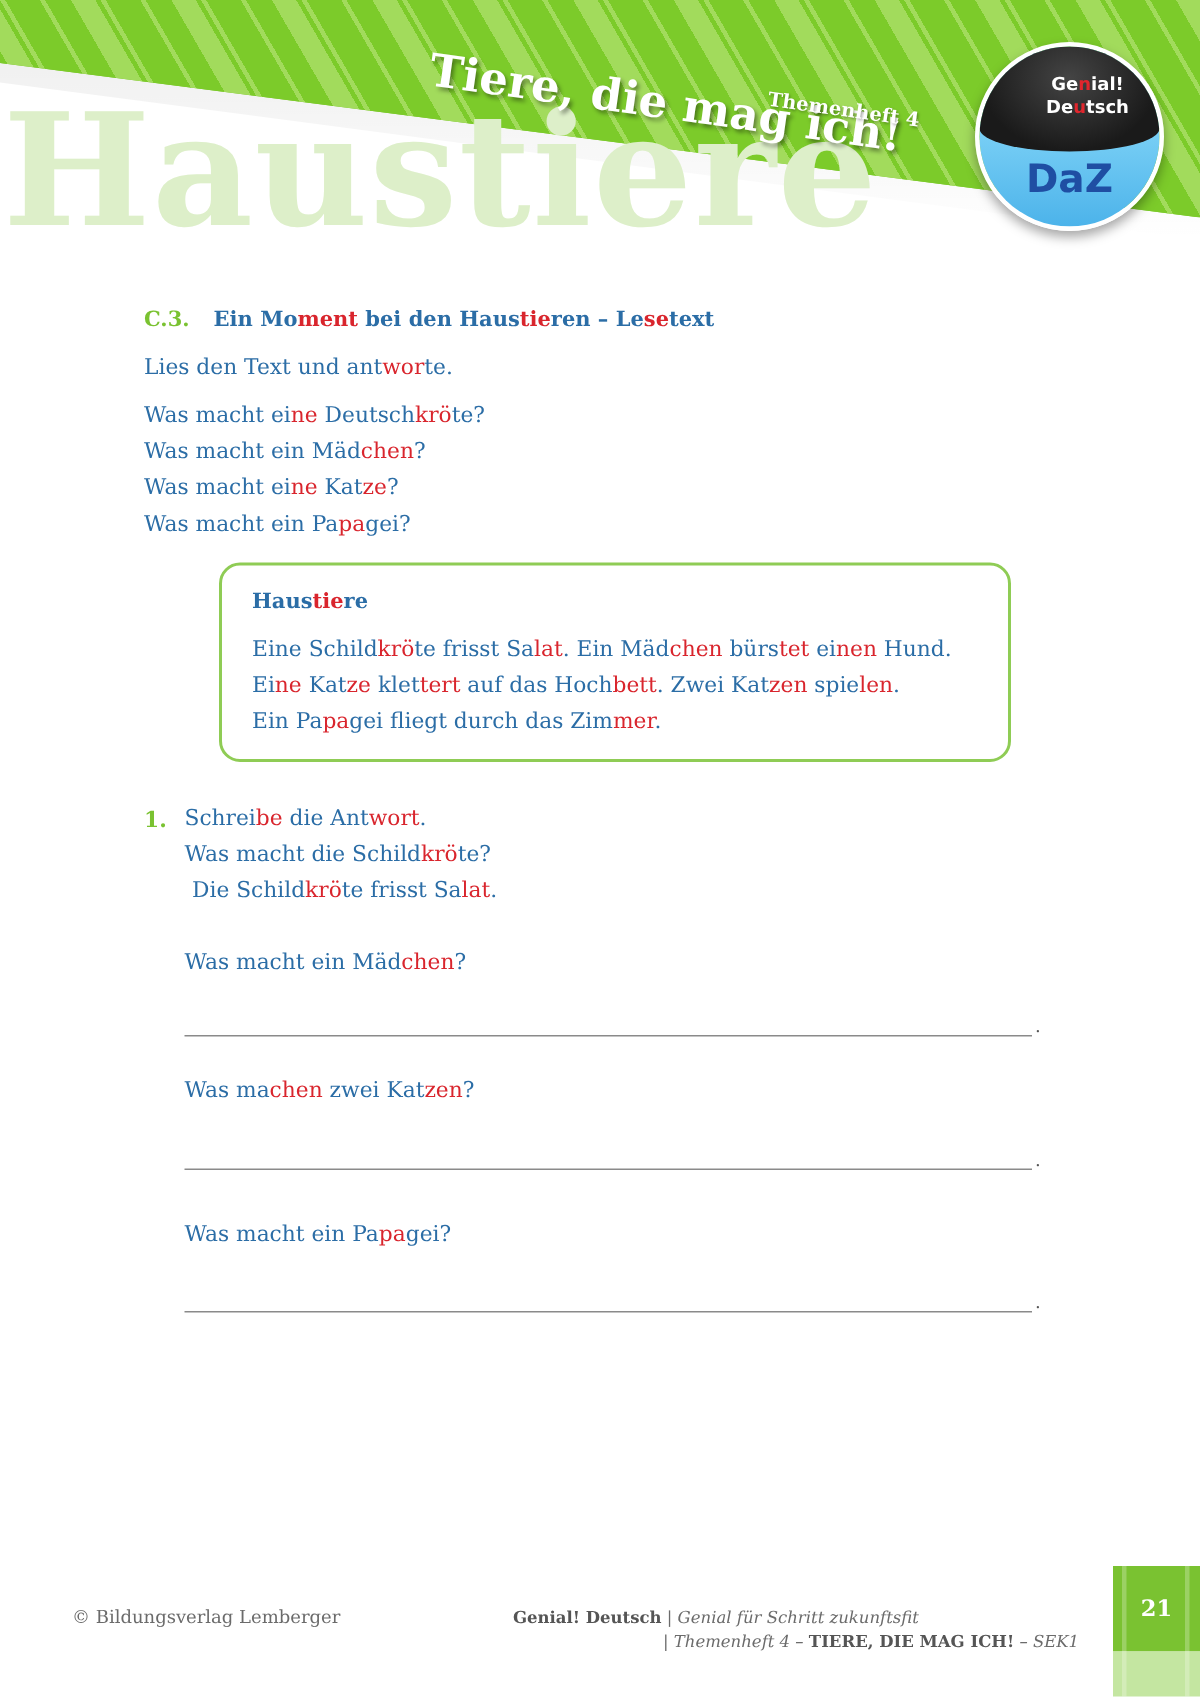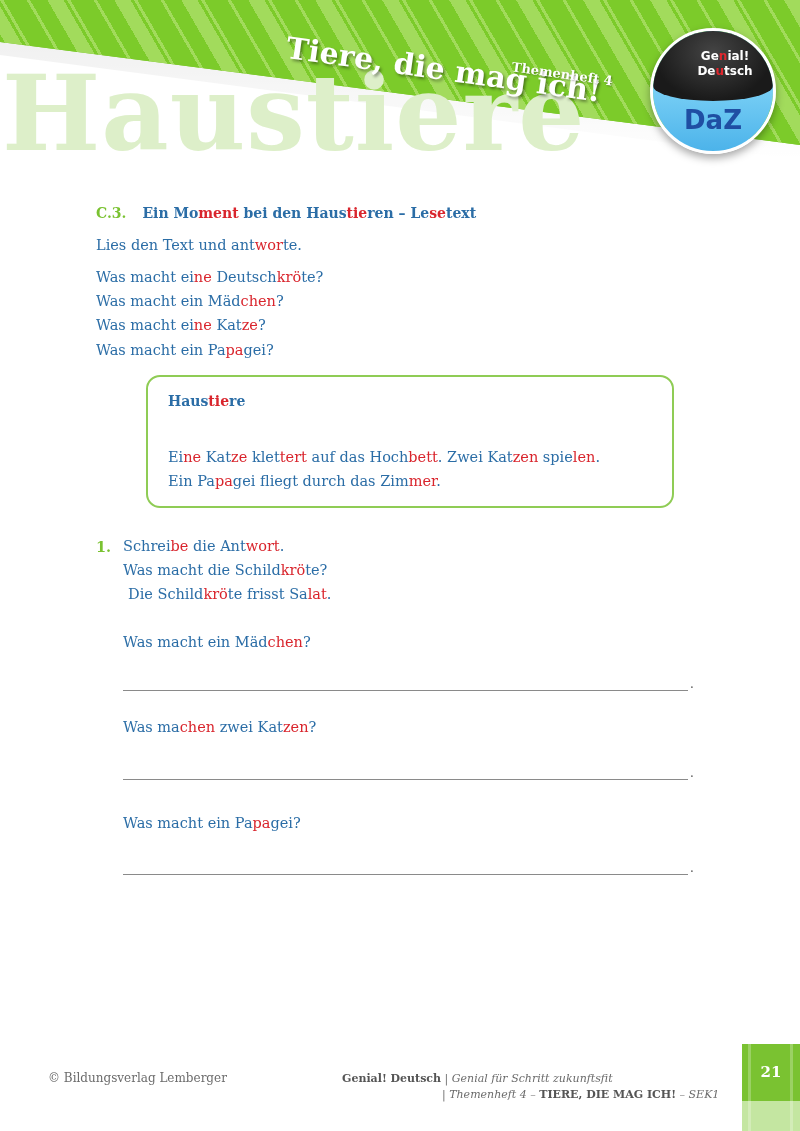--- a/index.html
+++ b/index.html
@@ -181,20 +181,21 @@
 
 <div class="line" style="left:96px; top:237px;"><span class="blue">Lies den Text und ant</span><span class="red">wor</span><span class="blue">te.</span></div>
 
 <div class="line" style="left:96px; top:269px;"><span class="blue">Was macht ei</span><span class="red">ne</span><span class="blue"> Deutsch</span><span class="red">krö</span><span class="blue">te?</span></div>
 <div class="line" style="left:96px; top:293px;"><span class="blue">Was macht ein Mäd</span><span class="red">chen</span><span class="blue">?</span></div>
 <div class="line" style="left:96px; top:317px;"><span class="blue">Was macht ei</span><span class="red">ne</span><span class="blue"> Kat</span><span class="red">ze</span><span class="blue">?</span></div>
 <div class="line" style="left:96px; top:342px;"><span class="blue">Was macht ein Pa</span><span class="red">pa</span><span class="blue">gei?</span></div>
 
 <div class="reading-box">
   <div class="box-title"><span class="blue">Haus</span><span class="red">tie</span><span class="blue">re</span></div>
+  <div class="box-line" style="top:48px;"><span class="blue">Eine Schild</span><span class="red">krö</span><span class="blue">te frisst Sa</span><span class="red">lat</span><span class="blue">. Ein Mäd</span><span class="red">chen</span><span class="blue"> bürs</span><span class="red">tet</span><span class="blue"> ei</span><span class="red">nen</span><span class="blue"> Hund.</span></div>
   <div class="box-line" style="top:72px;"><span class="blue">Ei</span><span class="red">ne</span><span class="blue"> Kat</span><span class="red">ze</span><span class="blue"> klet</span><span class="red">tert</span><span class="blue"> auf das Hoch</span><span class="red">bett</span><span class="blue">. Zwei Kat</span><span class="red">zen</span><span class="blue"> spie</span><span class="red">len</span><span class="blue">.</span></div>
   <div class="box-line" style="top:96px;"><span class="blue">Ein Pa</span><span class="red">pa</span><span class="blue">gei fliegt durch das Zim</span><span class="red">mer</span><span class="blue">.</span></div>
 </div>
 
 <div class="task-num">1.</div>
 <div class="line" style="left:123px; top:538px;"><span class="blue">Schrei</span><span class="red">be</span><span class="blue"> die Ant</span><span class="red">wort</span><span class="blue">.</span></div>
 <div class="line" style="left:123px; top:562px;"><span class="blue">Was macht die Schild</span><span class="red">krö</span><span class="blue">te?</span></div>
 <div class="line" style="left:128px; top:586px;"><span class="blue">Die Schild</span><span class="red">krö</span><span class="blue">te frisst Sa</span><span class="red">lat</span><span class="blue">.</span></div>
 
 <div class="line" style="left:123px; top:634px;"><span class="blue">Was macht ein Mäd</span><span class="red">chen</span><span class="blue">?</span></div>

